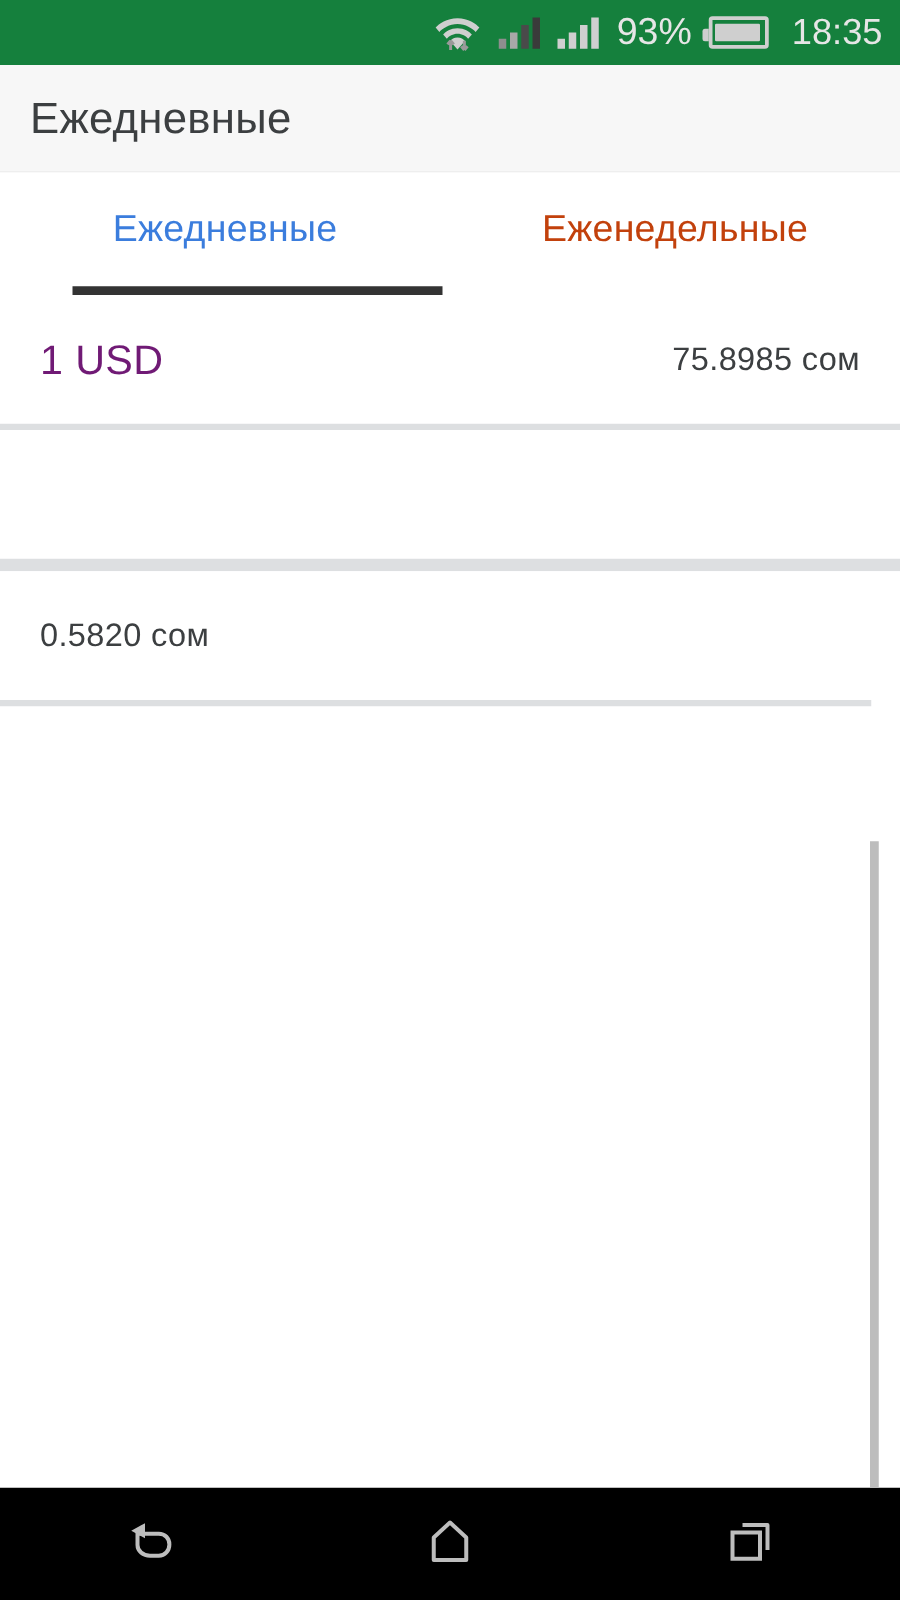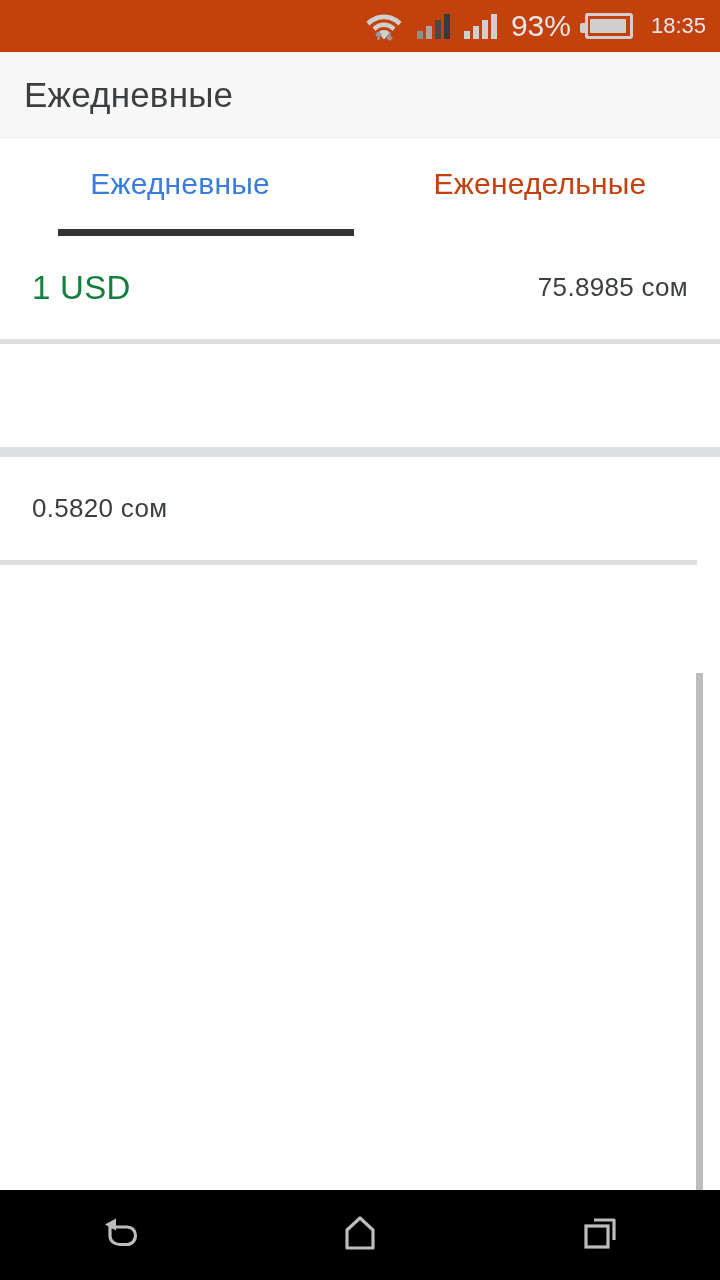--- a/index.html
+++ b/index.html
@@ -13,21 +13,21 @@
   .screen {
     position:relative;
     width:720px; height:1280px;
     display:flex; flex-direction:column;
     background:#ffffff;
   }
 
   
   .status-bar {
     height:52px;
-    background:#c2410c;
+    background:#15803d;
     display:flex; align-items:center; justify-content:flex-end;
     padding-right:14px;
     flex:0 0 52px;
   }
   .status-icons { display:flex; align-items:center; gap:14px; }
   .wifi-icon { position:relative; width:38px; height:34px; display:block; }
   .sig-bars { display:flex; align-items:flex-end; gap:3px; height:26px; }
   .sig-bars i { display:block; width:6px; background:#cfcfcf; }
   .sig-bars i:nth-child(1){ height:8px; }
   .sig-bars i:nth-child(2){ height:13px; }
@@ -45,21 +45,21 @@
     position:relative; width:48px; height:26px;
     border:3px solid #cfcfcf; border-radius:3px;
     display:flex; align-items:center;
   }
   .battery-icon::before{
     content:""; position:absolute; left:-8px; top:7px;
     width:5px; height:10px; background:#cfcfcf; border-radius:2px 0 0 2px;
   }
   .battery-fill { height:14px; background:#cfcfcf; margin-left:2px; border-radius:1px; }
   .status-time {
-    color:#e6e6e6; font-size:22px; margin-left:4px;
+    color:#e6e6e6; font-size:29px; margin-left:4px;
     font-family:"Liberation Sans", sans-serif;
   }
 
   
   .app-header {
     flex:0 0 86px; height:86px;
     background:#f7f7f7;
     display:flex; align-items:center;
     padding-left:24px;
     border-bottom:1px solid #ececec;
@@ -91,21 +91,21 @@
 
   
   .list-wrap { position:relative; flex:1 1 auto; background:#ffffff; overflow:hidden; }
   .divider { height:5px; background:#dddfe1; width:100%; }
   .divider.short { width:697px; }
   .rate-row {
     height:103px; width:100%;
     display:flex; align-items:center; justify-content:space-between;
     padding:0 32px; background:#ffffff; cursor:pointer;
   }
-  .rate-code { font-size:33px; color:#15803d; letter-spacing:0.3px; }
+  .rate-code { font-size:33px; color:#701a75; letter-spacing:0.3px; }
   .rate-value { font-size:26px; color:#3c3f41; letter-spacing:0.3px; }
   .scrollbar-track {
     position:absolute; top:0px; right:17px;
     width:7px; height:525px; background:#bdbdbd;
   }
 
   
   .nav-bar {
     flex:0 0 90px; height:90px; background:#000000;
     display:flex; align-items:center; justify-content:space-around;

